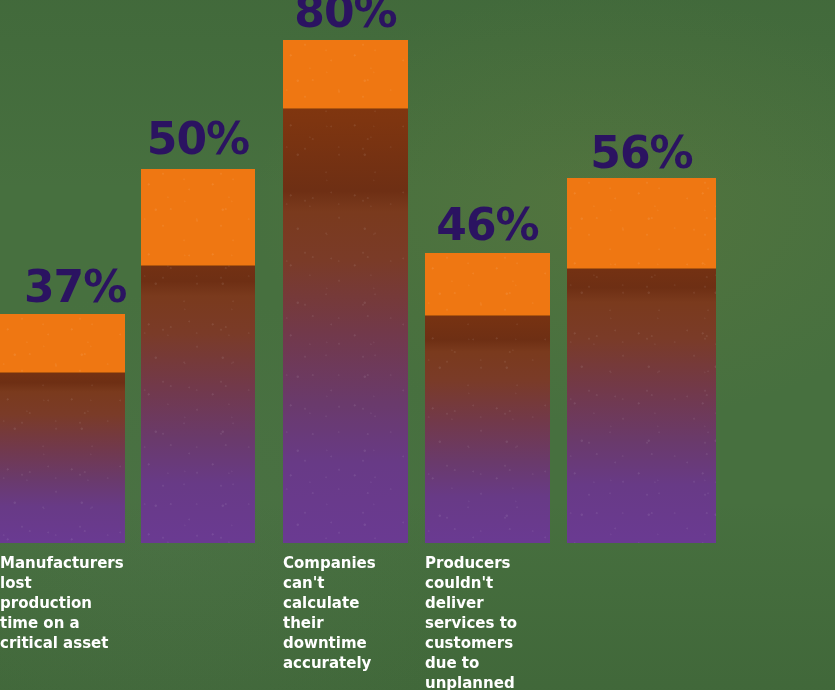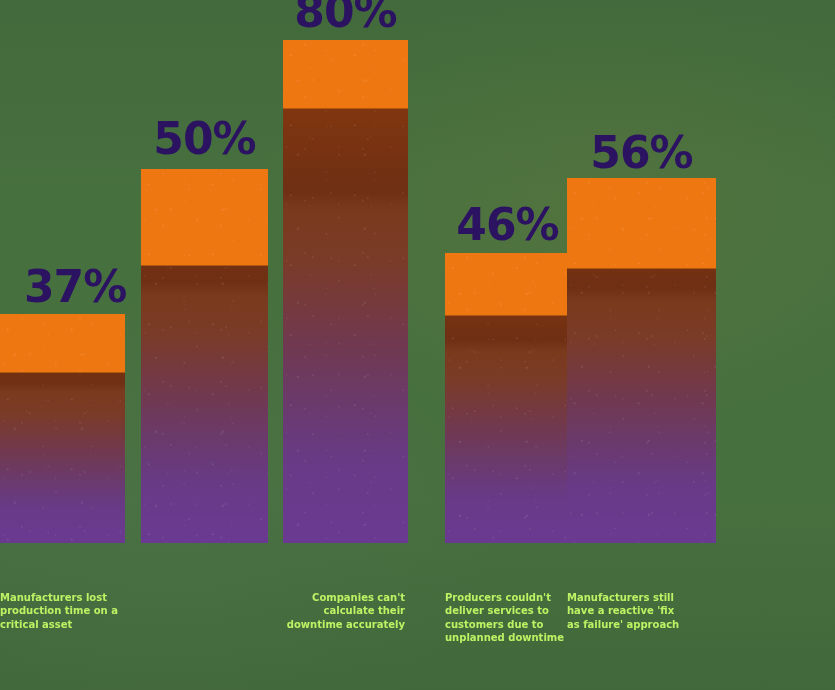--- a/index.html
+++ b/index.html
@@ -119,78 +119,77 @@
     letter-spacing: -1px;
     color: #2b1361;
     white-space: nowrap;
   }
 
   .caption {
     position: absolute;
     left: 0;
     font-family: "DejaVu Sans", sans-serif;
     font-weight: 700;
-    font-size: 10px;
+    font-size: 15px;
     line-height: 1.33;
-    color: #bef264;
-    top: 591px;
+    color: #ffffff;
+    top: 554px;
   }
 </style>
 </head>
 <body>
 
 <div id="chart-root">
   <div id="bg-tint"></div>
 
   <div id="plot">
 
     <div class="bar-group" style="left:0px; width:125px;">
       <div class="value-label" style="top:265px;padding-left:24px;">37%</div>
       <div class="bar" style="top:314px; height:229px;">
         <div class="bar-body"></div>
         <div class="bar-cap" style="height:58px;"></div>
         <div class="bar-noise"></div>
       </div>
       <div class="caption" style="width:122px;">Manufacturers lost production time on a critical asset</div>
     </div>
 
-    <div class="bar-group" style="left:141px; width:127px;">
+    <div class="bar-group" style="left:141px; width:114px;">
       <div class="value-label" style="top:117px;">50%</div>
       <div class="bar" style="top:169px; height:374px;">
         <div class="bar-body"></div>
         <div class="bar-cap" style="height:96px;"></div>
         <div class="bar-noise"></div>
       </div>
     </div>
 
     <div class="bar-group" style="left:283px; width:125px;border-radius:18px;">
       <div class="value-label" style="top:-10px;">80%</div>
       <div class="bar" style="top:40px; height:503px;">
         <div class="bar-body"></div>
         <div class="bar-cap" style="height:68px;"></div>
         <div class="bar-noise"></div>
       </div>
-      <div class="caption" style="width:122px;text-align:right;">Companies can't calculate their downtime accurately</div>
+      <div class="caption" style="width:122px;">Companies can't calculate their downtime accurately</div>
     </div>
 
-    <div class="bar-group" style="left:425px; width:125px;margin-left:20px;">
+    <div class="bar-group" style="left:425px; width:125px;">
       <div class="value-label" style="top:203px;">46%</div>
       <div class="bar" style="top:253px; height:290px;">
         <div class="bar-body"></div>
         <div class="bar-cap" style="height:62px;"></div>
         <div class="bar-noise"></div>
       </div>
       <div class="caption" style="width:122px;">Producers couldn't deliver services to customers due to unplanned downtime</div>
     </div>
 
     <div class="bar-group" style="left:567px; width:125px;padding-left:24px;">
       <div class="value-label" style="top:131px;">56%</div>
       <div class="bar" style="top:178px; height:365px;">
         <div class="bar-body"></div>
         <div class="bar-cap" style="height:90px;"></div>
         <div class="bar-noise"></div>
       </div>
-      <div class="caption" style="width:122px;">Manufacturers still have a reactive 'fix as failure' approach</div>
     </div>
 
 
   </div>
 </div>
 
 </body></html>

